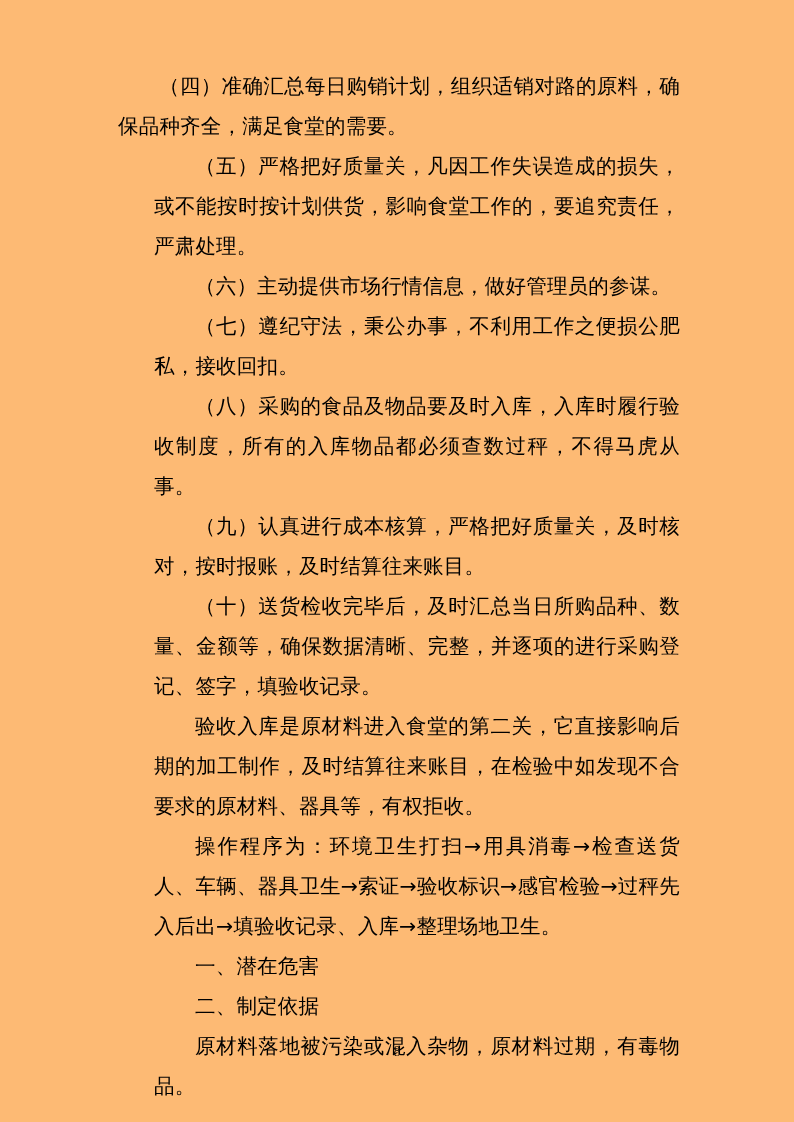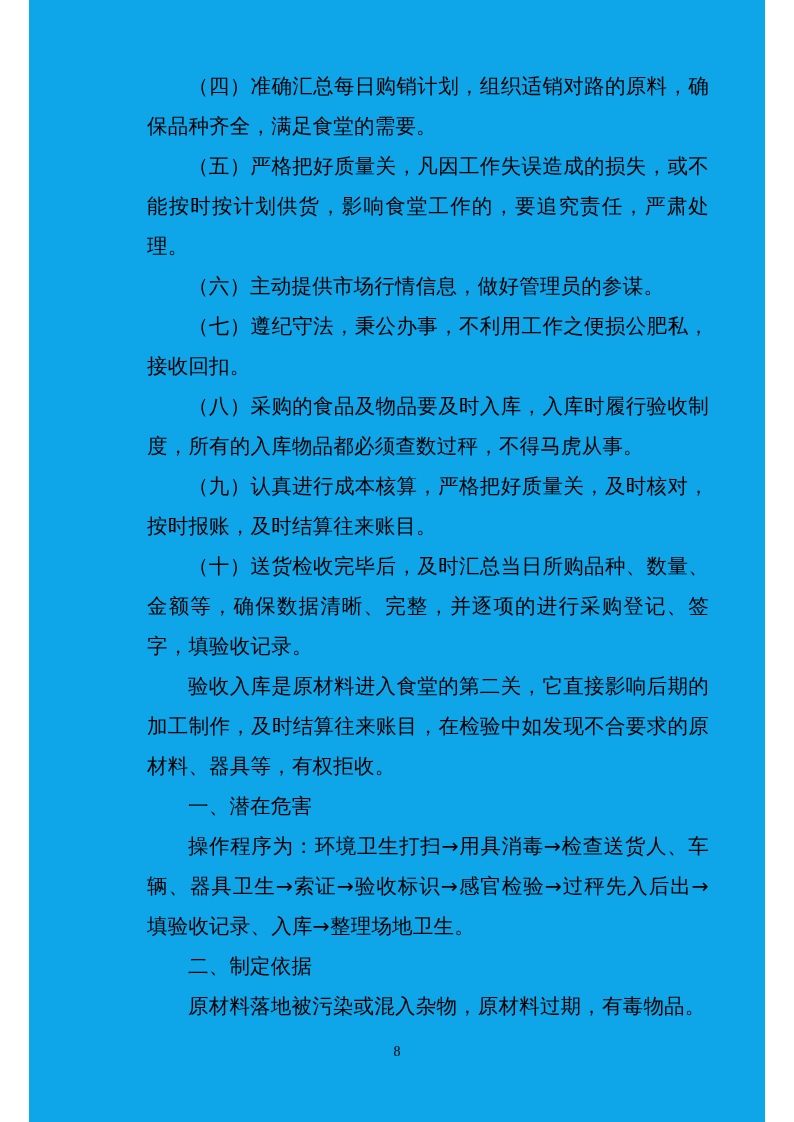--- a/index.html
+++ b/index.html
@@ -5,24 +5,24 @@
   html, body {
     margin: 0;
     padding: 0;
     background: #ffffff;
   }
   body {
     font-family: "DejaVu Sans", "Liberation Sans", sans-serif;
   }
   .page {
     position: relative;
-    width: 736px;
+    width: 794px;
     height: 1122px;
     margin: 0 auto;
-    background: #0ea5e9;
+    background: #fdba74;
     box-sizing: border-box;
     overflow: hidden;
   }
   .content {
     position: absolute;
     left: 118px;
     top: 66px;
     width: 562px;
   }
   .para {
@@ -30,20 +30,21 @@
     line-height: 40px;
     color: #000000;
     text-align: justify;
     text-justify: inter-ideograph;
     margin: 0 0 0 0;
     text-indent: 2em;
     letter-spacing: 0.2px;
   }
   .para + .para {
     margin-top: 0px;
+    margin-left: 36px;
   }
   .page-number {
     position: absolute;
     left: 0;
     right: 0;
     top: 1044px;
     text-align: center;
     font-size: 14px;
     color: #000000;
     font-family: "Liberation Serif", serif;
@@ -55,19 +56,19 @@
 <div class="page">
   <div class="content">
     <p class="para">（四）准确汇总每日购销计划，组织适销对路的原料，确保品种齐全，满足食堂的需要。</p>
     <p class="para">（五）严格把好质量关，凡因工作失误造成的损失，或不能按时按计划供货，影响食堂工作的，要追究责任，严肃处理。</p>
     <p class="para">（六）主动提供市场行情信息，做好管理员的参谋。</p>
     <p class="para">（七）遵纪守法，秉公办事，不利用工作之便损公肥私，接收回扣。</p>
     <p class="para">（八）采购的食品及物品要及时入库，入库时履行验收制度，所有的入库物品都必须查数过秤，不得马虎从事。</p>
     <p class="para">（九）认真进行成本核算，严格把好质量关，及时核对，按时报账，及时结算往来账目。</p>
     <p class="para">（十）送货检收完毕后，及时汇总当日所购品种、数量、金额等，确保数据清晰、完整，并逐项的进行采购登记、签字，填验收记录。</p>
     <p class="para">验收入库是原材料进入食堂的第二关，它直接影响后期的加工制作，及时结算往来账目，在检验中如发现不合要求的原材料、器具等，有权拒收。</p>
+    <p class="para">操作程序为：环境卫生打扫→用具消毒→检查送货人、车辆、器具卫生→索证→验收标识→感官检验→过秤先入后出→填验收记录、入库→整理场地卫生。</p>
     <p class="para">一、潜在危害</p>
-    <p class="para">操作程序为：环境卫生打扫→用具消毒→检查送货人、车辆、器具卫生→索证→验收标识→感官检验→过秤先入后出→填验收记录、入库→整理场地卫生。</p>
     <p class="para">二、制定依据</p>
     <p class="para">原材料落地被污染或混入杂物，原材料过期，有毒物品。</p>
   </div>
   <div class="page-number">8</div>
 </div>
 
 </body></html>

